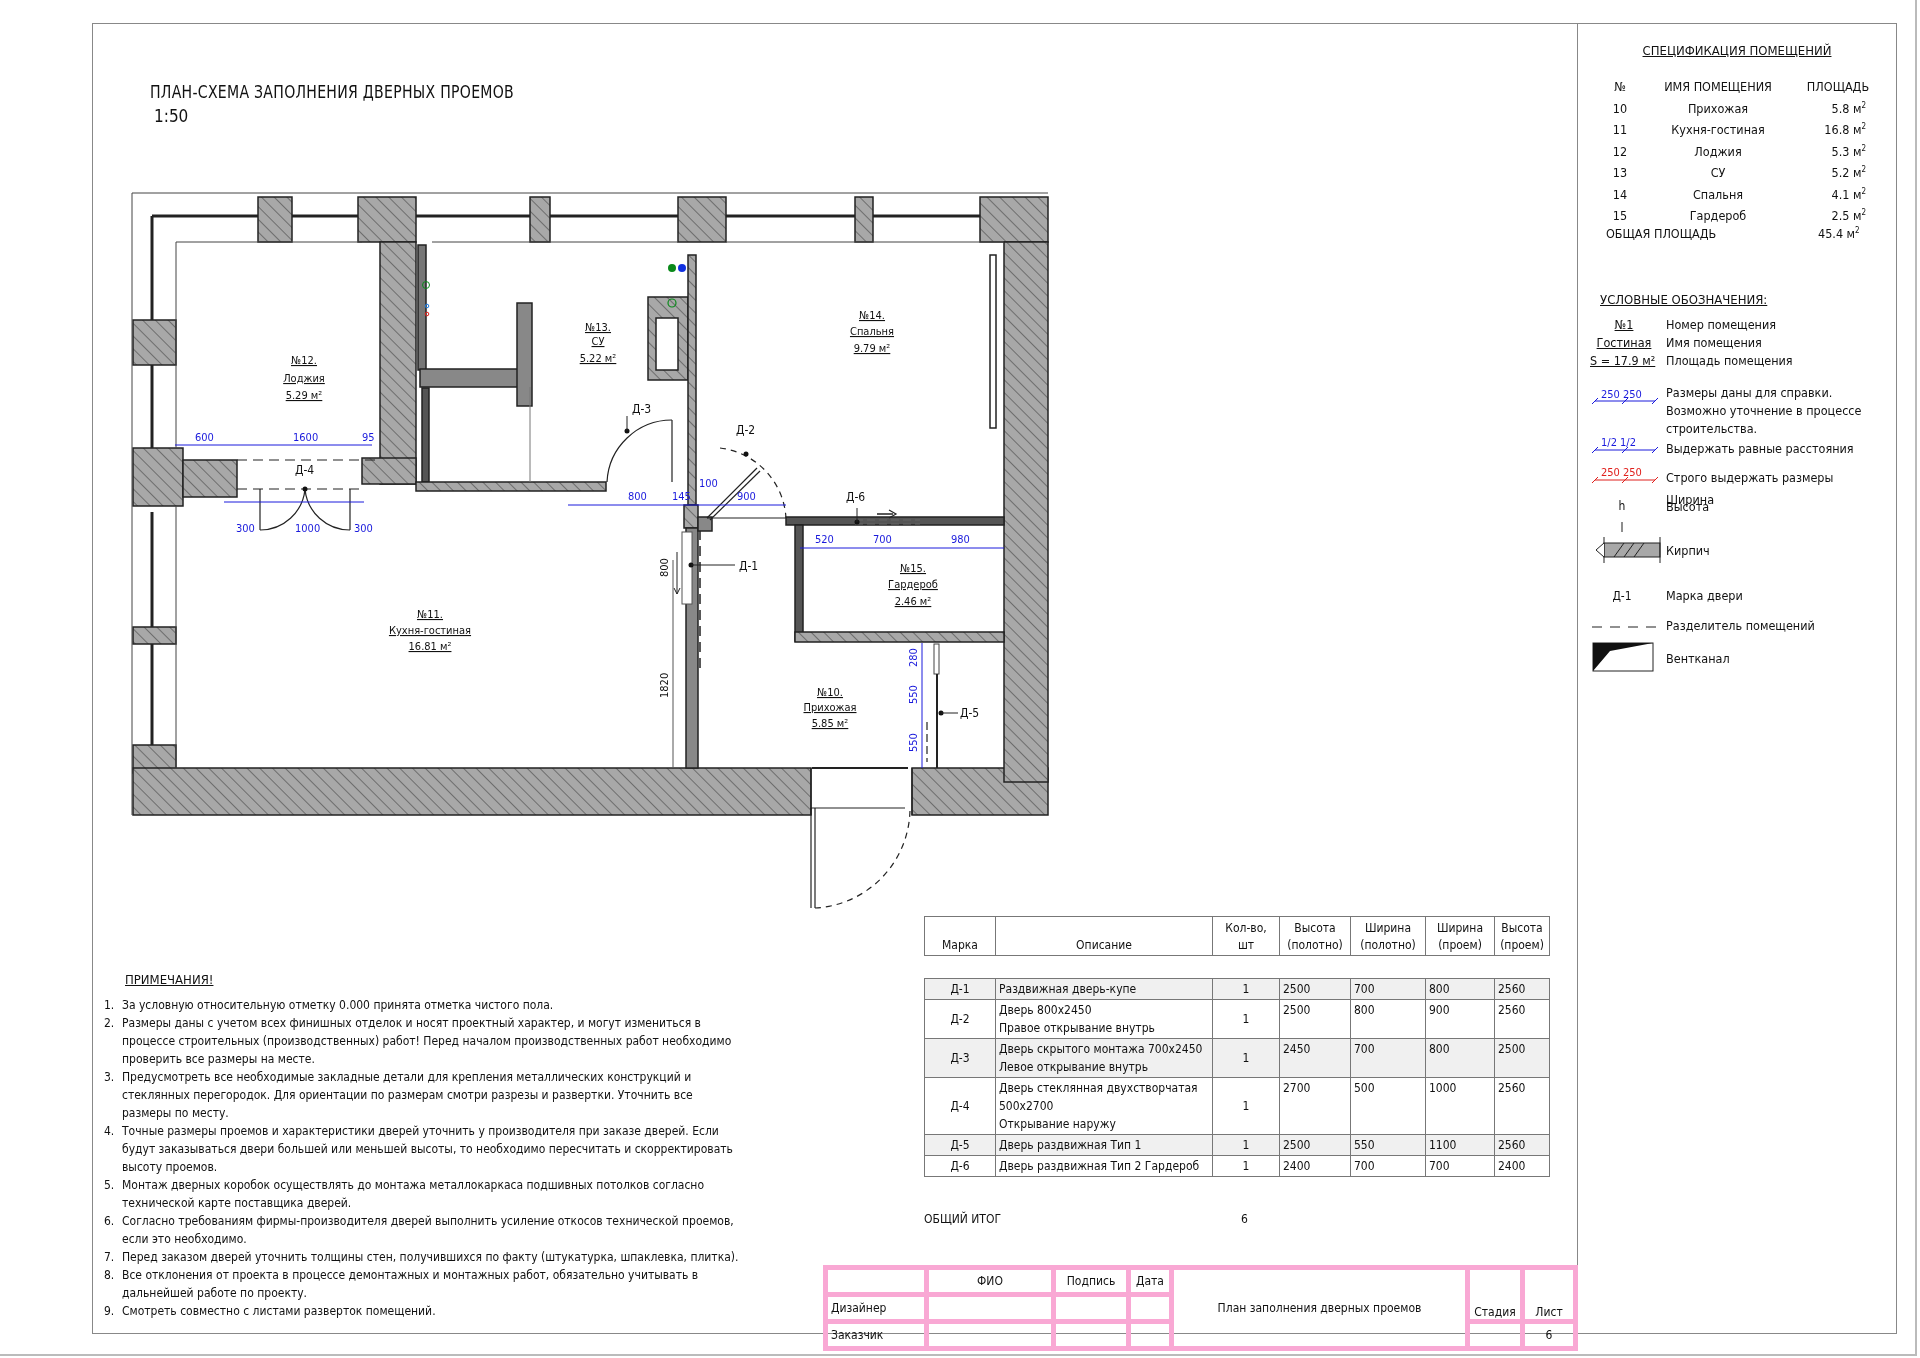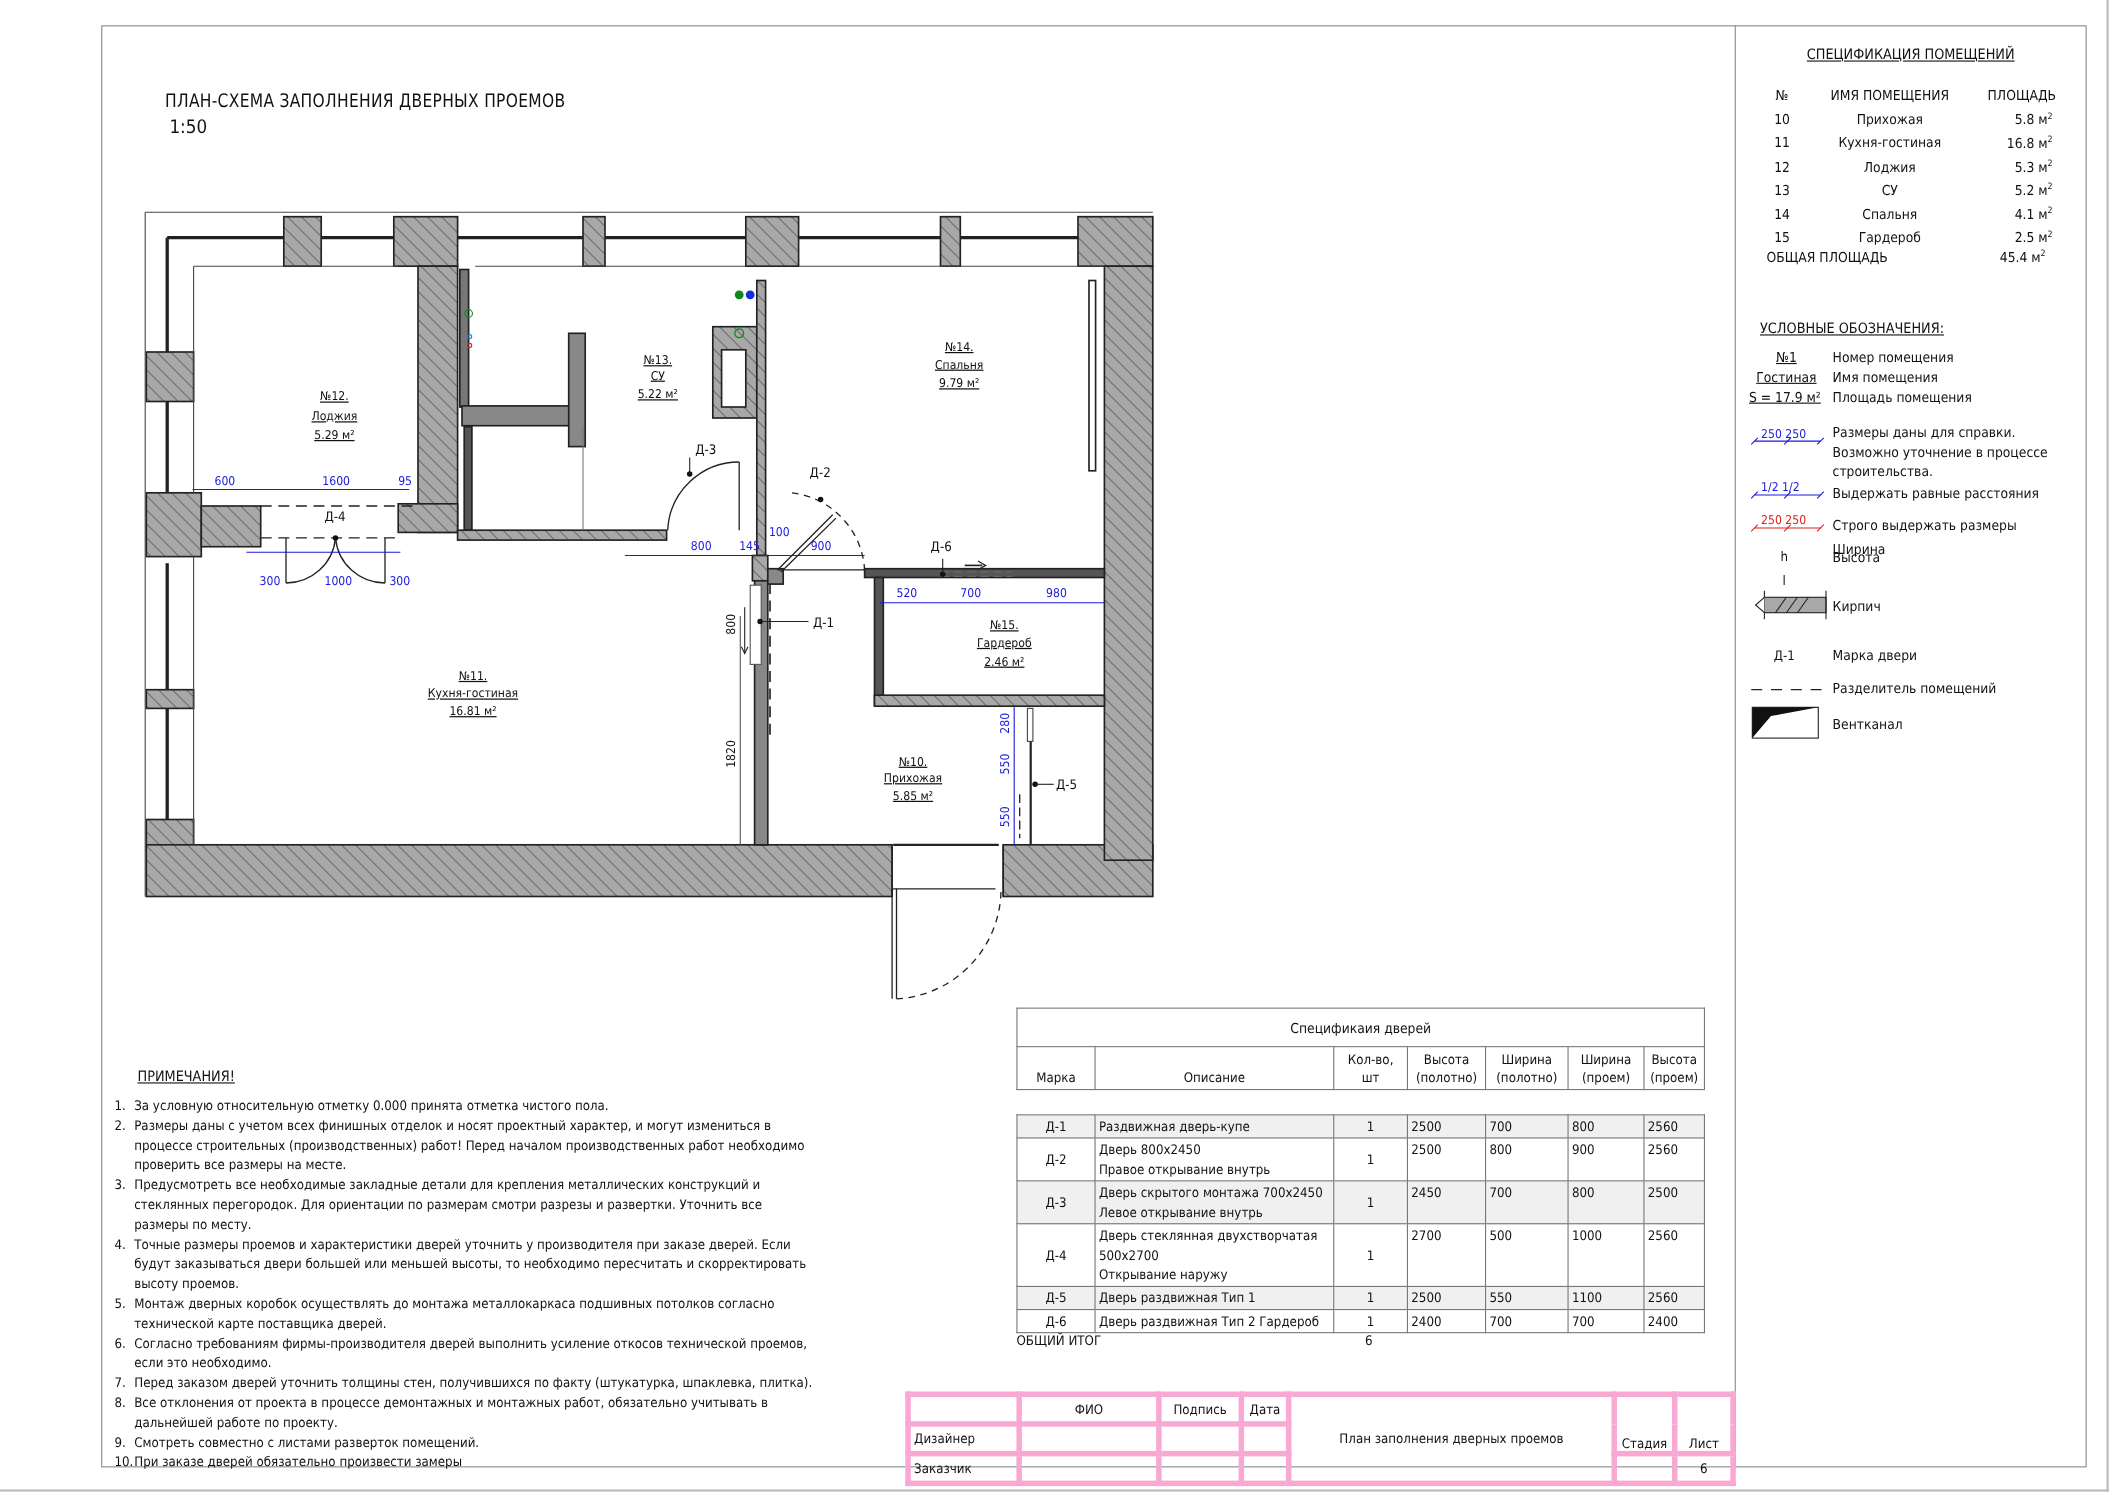--- a/index.html
+++ b/index.html
@@ -402,31 +402,24 @@
       <span>Перед заказом дверей уточнить толщины стен, получившихся по факту (штукатурка, шпаклевка, плитка).</span>
     </div>
   <div class="n">
       <span class="num">8.</span>
       <span>Все отклонения от проекта в процессе демонтажных и монтажных работ, обязательно учитывать в дальнейшей работе по проекту.</span>
     </div>
   <div class="n">
       <span class="num">9.</span>
       <span>Смотреть совместно с листами разверток помещений.</span>
     </div>
-  <div class="n">
-      <span class="num">10.</span>
-      <span>При заказе дверей обязательно произвести замеры</span>
-    </div>
 </div>
 
 <table class="abs dt">
   <tbody>
-      <tr class="cap">
-        <td colspan="7">Спецификаия дверей</td>
-      </tr>
   <tr class="hdr">
     <td style="width:64px">Марка</td>
     <td style="width:210px">Описание</td>
     <td style="width:60px">Кол-во, шт</td>
     <td style="width:64px">Высота (полотно)</td>
     <td style="width:68px">Ширина (полотно)</td>
     <td style="width:62px">Ширина (проем)</td>
     <td>Высота (проем)</td>
   </tr>
   <tr class="gap">

